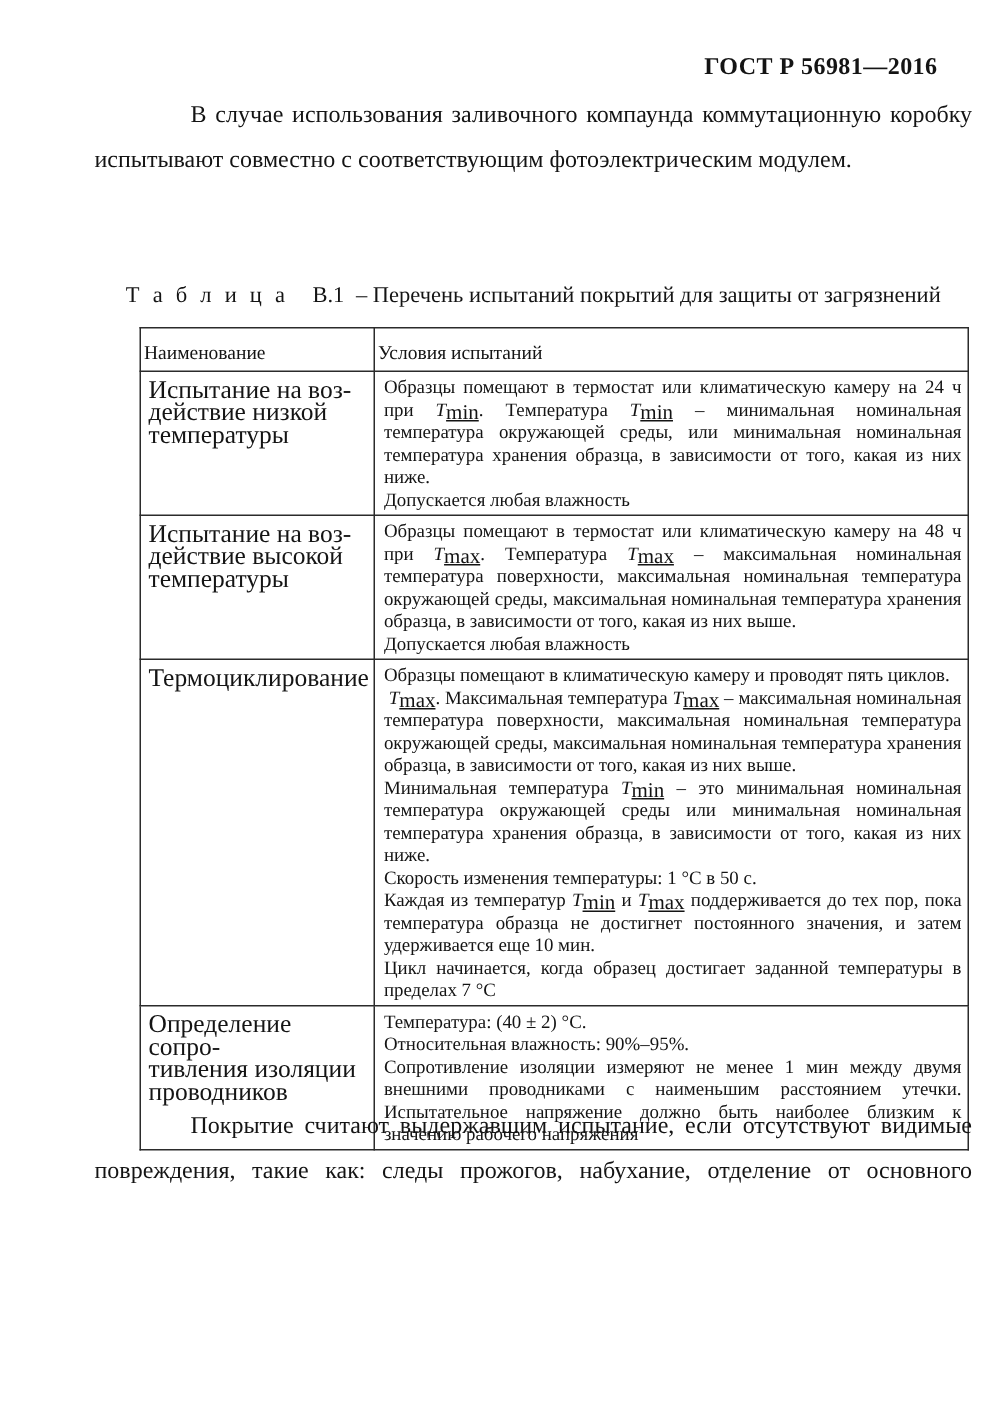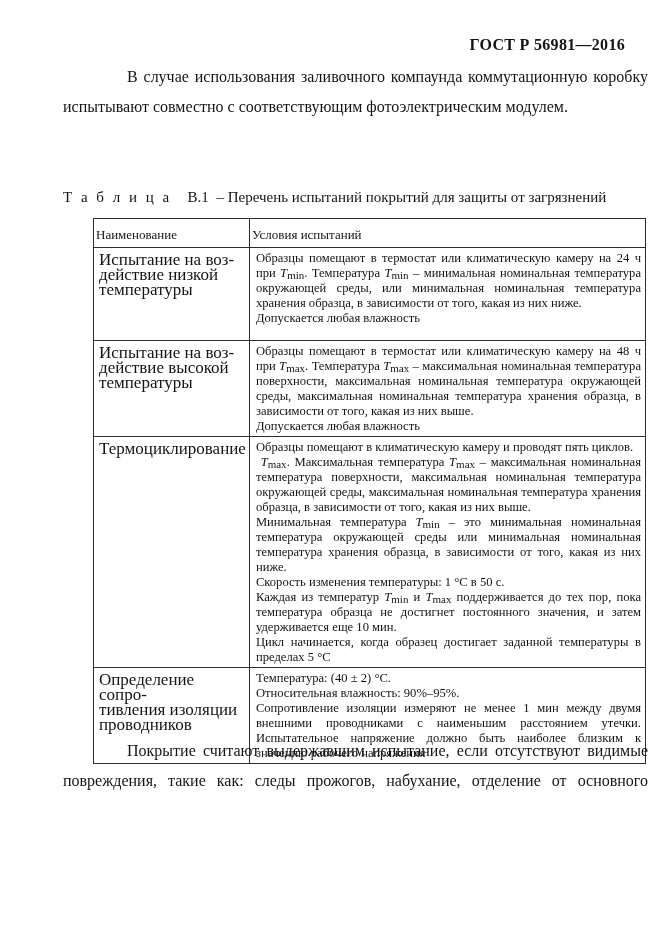--- a/index.html
+++ b/index.html
@@ -36,20 +36,21 @@
     text-align: justify;
     text-indent: 64px;
   }
   .table-caption {
     position: absolute;
     left: 63px;
     top: 189px;
     width: 585px;
     font-size: 15px;
     white-space: nowrap;
+    text-align: center;
   }
   .table-caption .cap-label { letter-spacing: 2.5px; }
   .table-caption .cap-number { margin-left: 12px; }
   .table-caption .cap-text { margin-left: 4px; }
   table.test-table {
     position: absolute;
     left: 93px;
     top: 218px;
     width: 553px;
     border-collapse: collapse;
@@ -77,24 +78,25 @@
   }
   .test-table td.cell-cond {
     padding: 3px 4px 2px 6px;
   }
   .test-table tbody tr:nth-child(1) td,
   .test-table tbody tr:nth-child(2) td { height: 86px; }
   .test-table tbody tr:nth-child(4) td { height: 87px; }
   .cond-p { text-align: justify; }
   .tvar { font-style: italic; }
   .cond-p sub, .cell-cond sub {
-    font-size: 11px;
+    font-size: 14px;
     line-height: 0;
     vertical-align: -2px;
     font-style: normal;
+    text-decoration: underline;
   }
   .closing {
     position: absolute;
     left: 63px;
     top: 736px;
     width: 585px;
   }
   .page-number {
     position: absolute;
     left: 588px;
@@ -143,21 +145,21 @@
           </td>
         </tr>
         <tr>
           <td class="cell-name">Термоциклирование</td>
           <td class="cell-cond">
             <div class="cond-p">Образцы помещают в климатическую камеру и проводят пять циклов.</div>
             <div class="cond-p">&nbsp;<span class="tvar">T</span><sub>max</sub>. Максимальная температура <span class="tvar">T</span><sub>max</sub> – максимальная номинальная температура поверхности, максимальная номинальная температура окружающей среды, максимальная номинальная температура хранения образца, в зависимости от того, какая из них выше.</div>
             <div class="cond-p">Минимальная температура <span class="tvar">T</span><sub>min</sub> – это минимальная номинальная температура окружающей среды или минимальная номинальная температура хранения образца, в зависимости от того, какая из них ниже.</div>
             <div class="cond-p">Скорость изменения температуры: 1 °С в 50 с.</div>
             <div class="cond-p">Каждая из температур <span class="tvar">T</span><sub>min</sub> и <span class="tvar">T</span><sub>max</sub> поддерживается до тех пор, пока температура образца не достигнет постоянного значения, и затем удерживается еще 10 мин.</div>
-            <div class="cond-p">Цикл начинается, когда образец достигает заданной температуры в пределах 5 °С</div>
+            <div class="cond-p">Цикл начинается, когда образец достигает заданной температуры в пределах 7 °С</div>
           </td>
         </tr>
         <tr>
           <td class="cell-name">Определение сопро-<br>тивления изоляции<br>проводников</td>
           <td class="cell-cond">
             <div class="cond-p">Температура: (40 ± 2) °С.</div>
             <div class="cond-p">Относительная влажность: 90%–95%.</div>
             <div class="cond-p">Сопротивление изоляции измеряют не менее 1 мин между двумя внешними проводниками с наименьшим расстоянием утечки. Испытательное напряжение должно быть наиболее близким к значению рабочего напряжения</div>
           </td>
         </tr>

